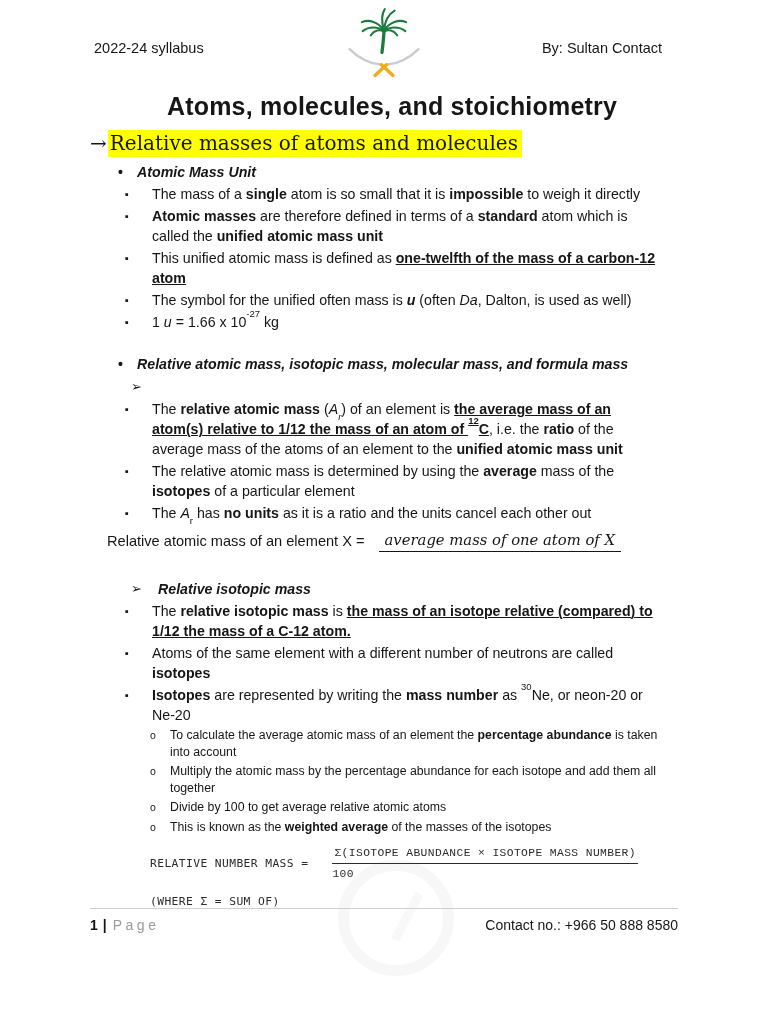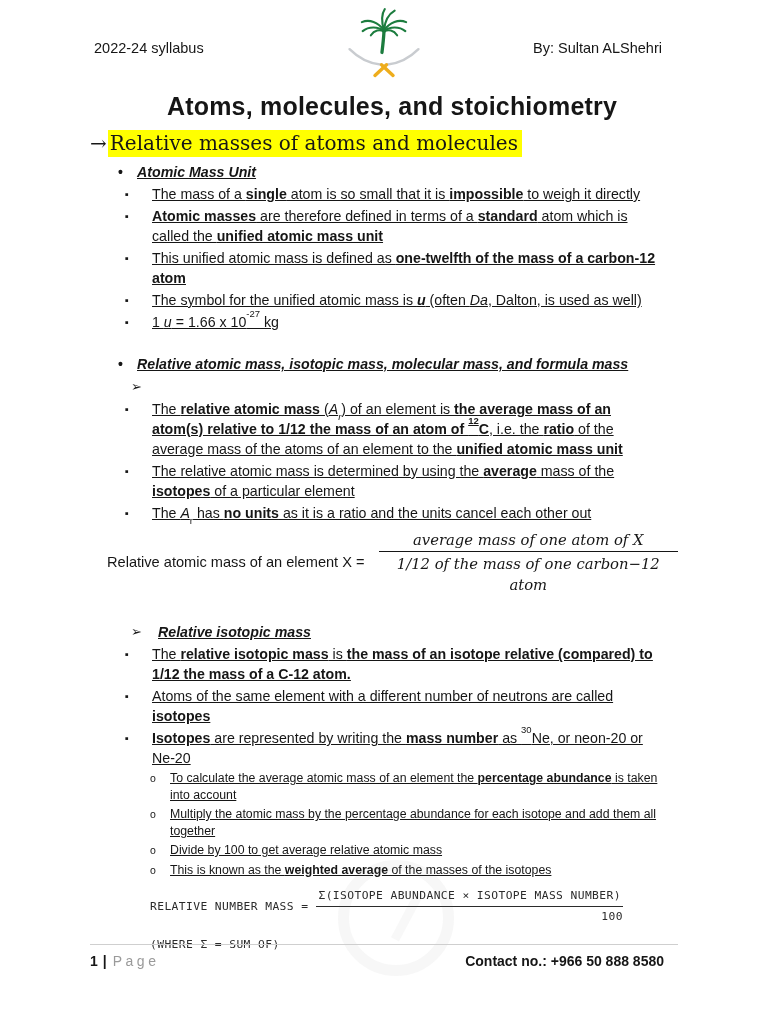--- a/index.html
+++ b/index.html
@@ -25,21 +25,21 @@
     font-size:25px; font-weight:700; margin:8px; letter-spacing:.2px;}
   .heading{position:absolute; top:128px; left:90px;
     font-family:"DejaVu Serif", serif; font-size:20px; line-height:30px;}
   .heading .arrow{margin-right:1px;}
   .heading .hl{background:var(--hl,#ffff00); padding:1px 4px 2px 2px;}
 
   
   .content{position:absolute; top:162px; left:90px; width:588px;
     font-size:14.2px; line-height:20px;}
   .li{display:flex; align-items:flex-start; margin:0 0 2px 0; padding-right:18px;}
-  .li .tx{flex:1;text-decoration:underline;}
+  .li .tx{flex:1;}
   .l1{padding-left:28px;}
   .l1 .mk{width:19px; font-size:14px; font-weight:700;}
   .l2{padding-left:35px;}
   .l2 .mk{width:27px; font-size:11px; line-height:20px;}
   .la{padding-left:41px; margin-top:3px;}
   .la .mk{width:27px; font-size:13px;}
   .lo{padding-left:60px; padding-right:0; font-size:12.3px; line-height:16.5px; margin-bottom:3px;}
   .lo .mk{width:20px; font-size:10.5px; line-height:16.5px;}
   .h1i .tx{font-weight:700; font-style:italic;}
   .gap1{height:20px;}
@@ -49,49 +49,49 @@
   .formula1{display:flex; align-items:center; margin:6px 0 10px 17px;}
   .f1label{font-size:14.6px; white-space:nowrap;}
   .frac{display:inline-block; text-align:center; margin-left:14px;
     font-family:"DejaVu Serif", serif; font-style:italic; font-size:14.8px; line-height:21px;}
   .frac .num{display:block; padding:0 6px 1px 6px; border-bottom:1.4px solid #161616;}
   .frac .den{display:block; padding-top:1px;}
 
   
   .formula2{display:flex; align-items:center; margin:10px 0 0 60px;
     font-family:"DejaVu Sans Mono", monospace; font-size:11.3px; color:#2b2b2b; letter-spacing:.4px;}
-  .frac2{display:inline-block; text-align:right; margin-left:8px; line-height:16px;}
+  .frac2{display:inline-block; text-align:left; margin-left:24px; line-height:16px;font-family:Liberation Mono, monospace;}
   .frac2 .num2{display:block; padding:0 2px 2px 2px; border-bottom:1.3px solid #2b2b2b;}
   .frac2 .den2{display:block; padding-top:2px;}
   .f2note{margin:10px 0 0 60px; font-family:"DejaVu Sans Mono", monospace;
     font-size:11.3px; color:#2b2b2b; letter-spacing:.4px;}
 
   
   .watermark{position:absolute; left:338px; top:860px; width:94px; height:94px;
     border:11px solid rgba(110,110,110,0.055); border-radius:50%;}
   .watermark::after{content:""; position:absolute; left:16px; top:10px; width:40px; height:52px;
     border-right:9px solid rgba(110,110,110,0.05); transform:rotate(28deg);}
 
   
-  .footer{position:absolute; left:90px; right:90px; top:944px;
+  .footer{position:absolute; left:90px; right:90px; top:908px;
     border-top:1px solid #cfcfcf; padding-top:8px;
     display:flex; justify-content:space-between; font-size:14px;}
   .f-left b{font-weight:700;}
   .f-left .sep{font-weight:700; margin:0 6px 0 5px;}
   .f-left .pageword{color:#9a9a9a; letter-spacing:3.5px;}
-  .f-right{font-weight:700; margin-right:14px;}
+  .f-right{font-weight:400; }
 </style>
 </head>
 <body>
 
 <div class="page">
 
   <div class="header">
     <span>2022-24 syllabus</span>
-    <span>By: Sultan ALShehri</span>
+    <span>By: Sultan Contact</span>
   </div>
 
   <div class="logo">
     <svg width="82" height="76" viewBox="0 0 100 92" aria-hidden="true">
       <g stroke="#1c7c3e" fill="none" stroke-linecap="round">
         <path stroke-width="4" d="M50 34 C49.5 44 48.5 52 47.5 60"></path>
         <g stroke-width="2.6">
           <path d="M50 33 C43 23 32 19 23 23"></path>
           <path d="M50 34 C43 28 31 28 24 34"></path>
           <path d="M50 33 C47 23 47 13 51 7"></path>
@@ -130,21 +130,21 @@
     <div class="li l2">
       <span class="mk">▪</span>
       <div class="tx"><span class="b">Atomic masses</span><span> are therefore defined in terms of a </span><span class="b">standard</span><span> atom which is called the </span><span class="b">unified atomic mass unit</span></div>
     </div>
     <div class="li l2">
       <span class="mk">▪</span>
       <div class="tx"><span>This unified atomic mass is defined as </span><span class="b u">one-twelfth of the mass of a carbon-12 atom</span></div>
     </div>
     <div class="li l2">
       <span class="mk">▪</span>
-      <div class="tx"><span>The symbol for the unified atomic mass is </span><span class="b i">u</span><span> (often </span><span class="i">Da</span><span>, Dalton, is used as well)</span></div>
+      <div class="tx"><span>The symbol for the unified often mass is </span><span class="b i">u</span><span> (often </span><span class="i">Da</span><span>, Dalton, is used as well)</span></div>
     </div>
     <div class="li l2">
       <span class="mk">▪</span>
       <div class="tx"><span>1 </span><span class="i">u</span><span> = 1.66 x 10</span><sup>-27</sup><span> kg</span></div>
     </div>
 
     <div class="gap1"></div>
 
     <div class="li l1 h1i">
       <span class="mk">•</span>
@@ -164,21 +164,20 @@
     </div>
     <div class="li l2">
       <span class="mk">▪</span>
       <div class="tx"><span>The </span><span class="i">A</span><sub>r</sub><span> has </span><span class="b">no units</span><span> as it is a ratio and the units cancel each other out</span></div>
     </div>
 
     <div class="formula1">
       <span class="f1label">Relative atomic mass of an element X =</span>
       <span class="frac">
         <span class="num">average mass of one atom of X</span>
-        <span class="den">1/12 of the mass of one carbon−12 atom</span>
       </span>
     </div>
 
     <div class="gap2"></div>
 
     <div class="li la">
       <span class="mk">➢</span>
       <div class="tx"><span class="b i">Relative isotopic mass</span></div>
     </div>
     <div class="li l2">
@@ -197,21 +196,21 @@
     <div class="li lo">
       <span class="mk">o</span>
       <div class="tx"><span>To calculate the average atomic mass of an element the </span><span class="b">percentage abundance</span><span> is taken into account</span></div>
     </div>
     <div class="li lo">
       <span class="mk">o</span>
       <div class="tx"><span>Multiply the atomic mass by the percentage abundance for each isotope and add them all together</span></div>
     </div>
     <div class="li lo">
       <span class="mk">o</span>
-      <div class="tx"><span>Divide by 100 to get average relative atomic mass</span></div>
+      <div class="tx"><span>Divide by 100 to get average relative atomic atoms</span></div>
     </div>
     <div class="li lo">
       <span class="mk">o</span>
       <div class="tx"><span>This is known as the </span><span class="b">weighted average</span><span> of the masses of the isotopes</span></div>
     </div>
 
     <div class="formula2">
       <span>RELATIVE NUMBER MASS =</span>
       <span class="frac2">
         <span class="num2">Σ(ISOTOPE ABUNDANCE × ISOTOPE MASS NUMBER)</span>

